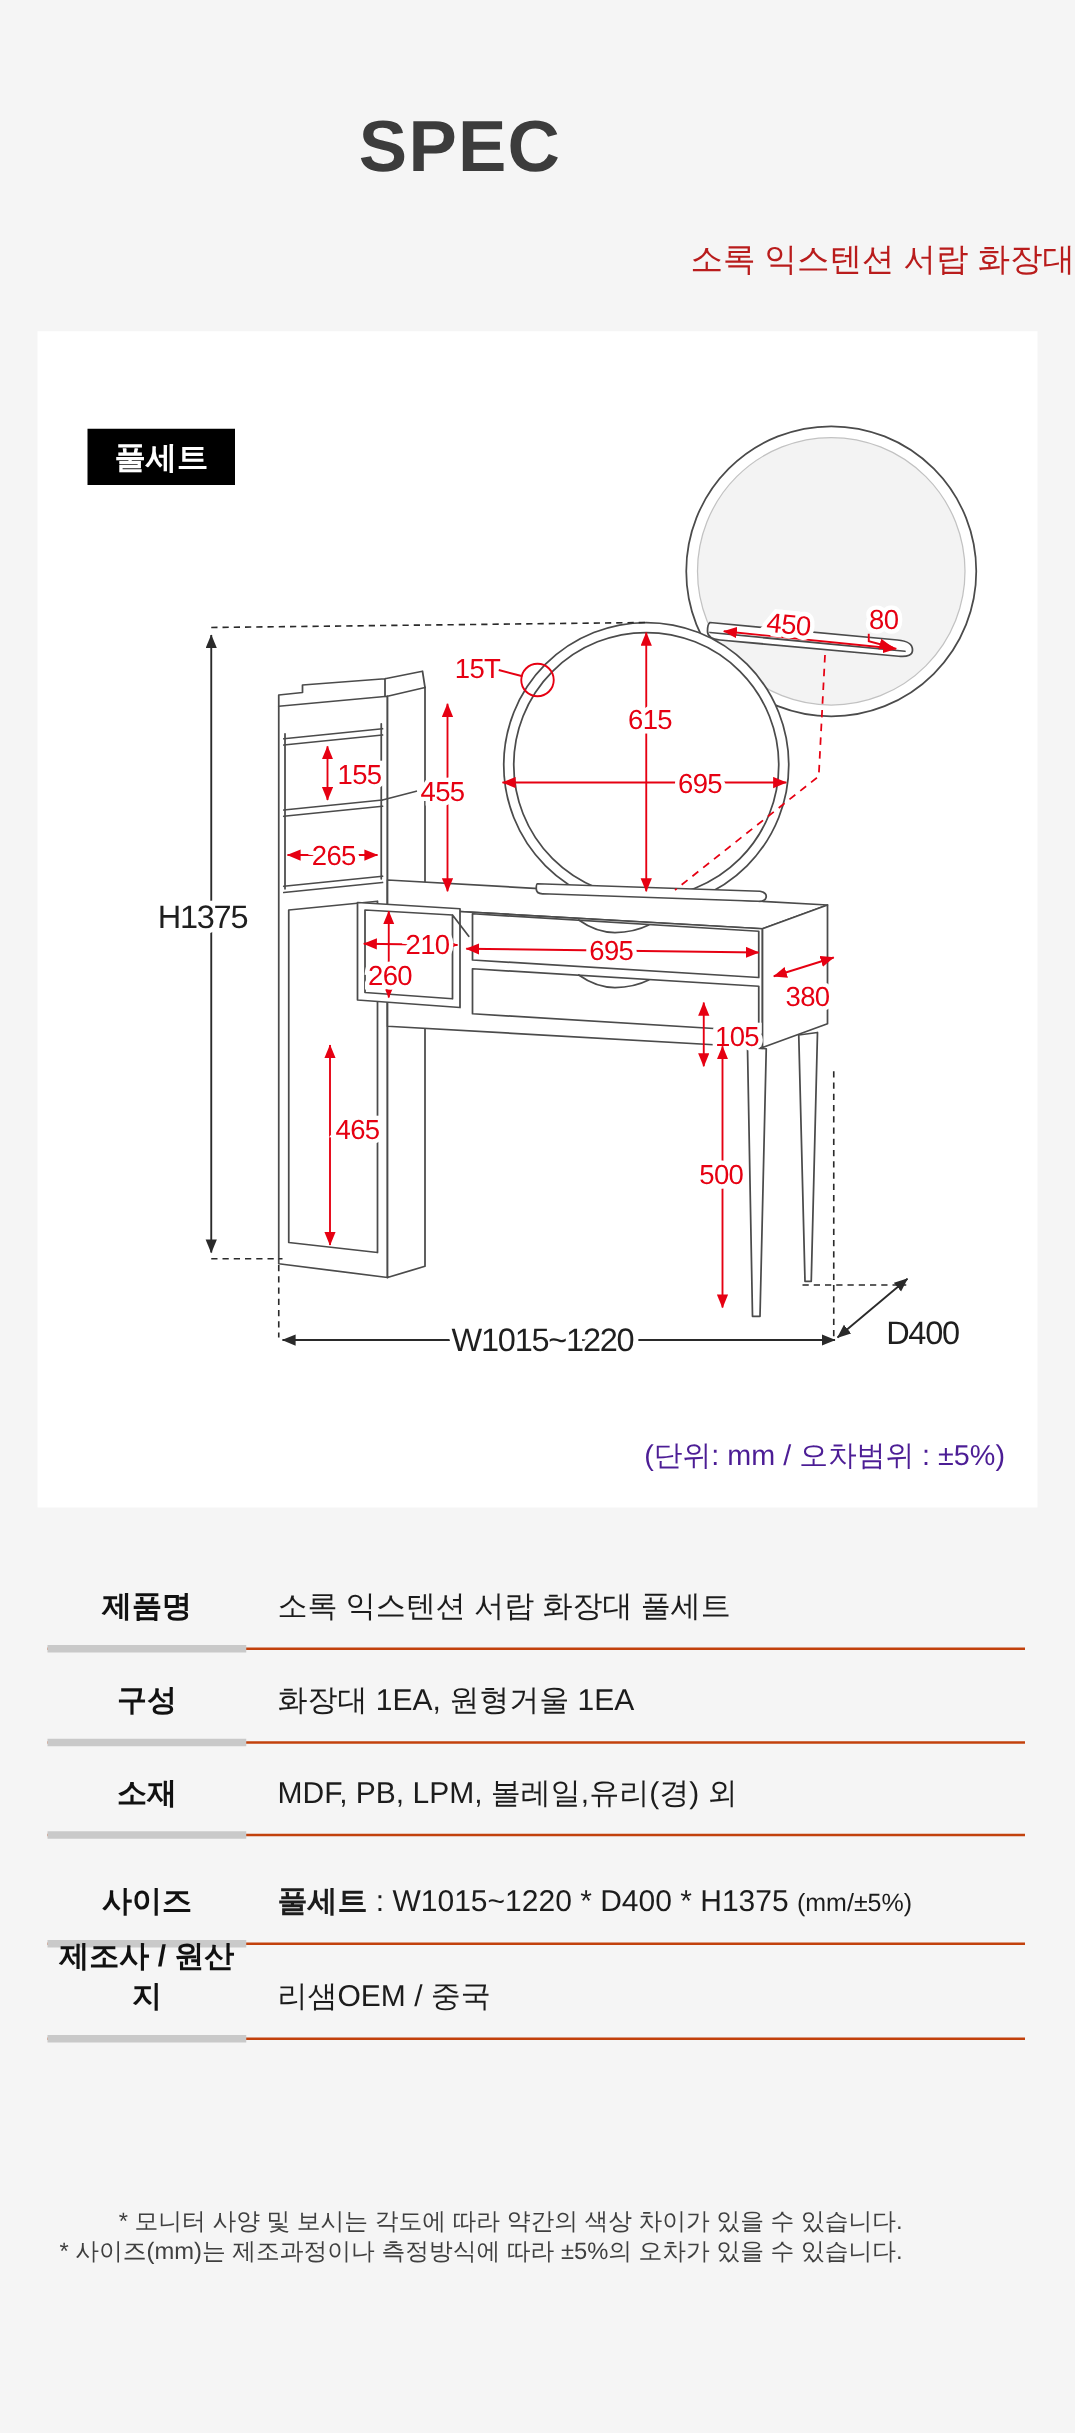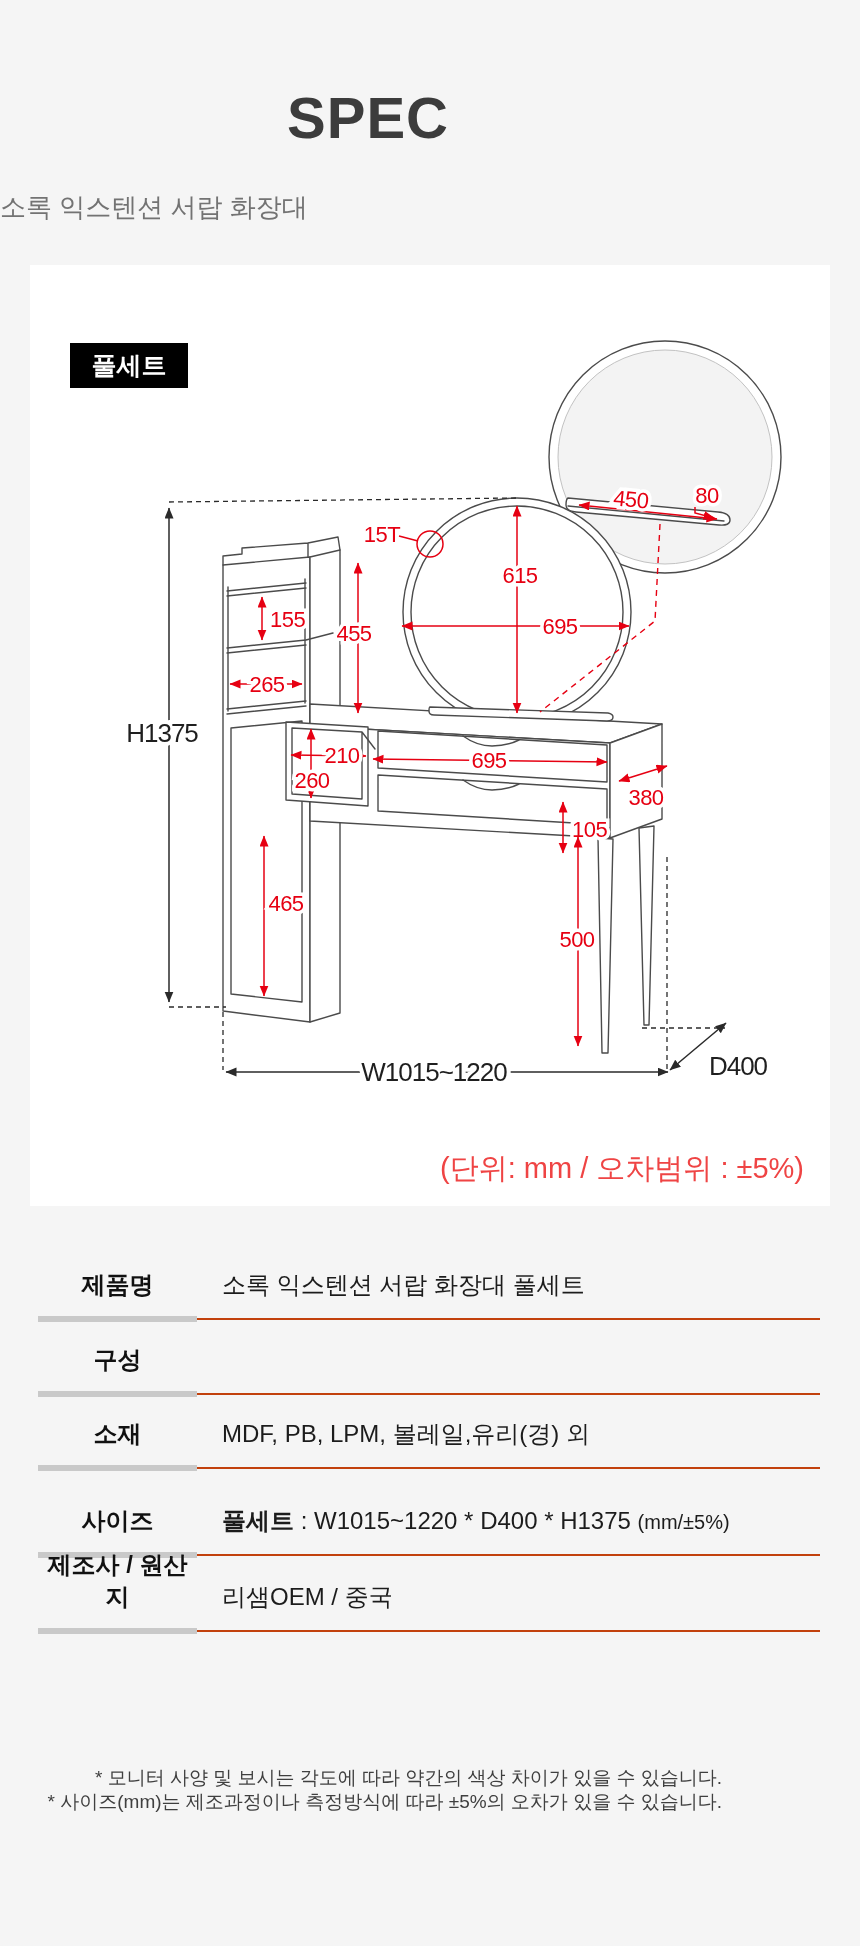--- a/index.html
+++ b/index.html
@@ -1,27 +1,27 @@
 <!DOCTYPE html>
 <html><head>
 <meta charset="utf-8">
 <style>
   html,body{margin:0;padding:0;}
   body{font-family:"Liberation Sans","DejaVu Sans",sans-serif;}
   .page{position:relative;width:860px;height:1946px;background:#f5f5f5;overflow:hidden;}
 
   .title{position:absolute;left:0;top:84px;width:736px;text-align:center;
          font-size:58px;font-weight:bold;color:#3c3c3c;letter-spacing:1px;}
-  .subtitle{position:absolute;left:0;top:190px;width:860px;text-align:left;
-         font-size:26px;color:#737373;}
+  .subtitle{position:absolute;left:0;top:190px;width:860px;text-align:right;
+         font-size:26px;color:#b91c1c;}
 
   .panel{position:absolute;left:30px;top:265px;width:800px;height:941px;background:#ffffff;}
   .badge{position:absolute;left:40px;top:78px;width:118px;height:45px;background:#000;
          color:#fff;font-size:25px;font-weight:bold;display:flex;align-items:center;justify-content:center;}
-  .unit-note{position:absolute;right:26px;top:884px;font-size:29px;color:#ef4444;}
+  .unit-note{position:absolute;right:26px;top:884px;font-size:23px;color:#4c1d95;}
 
   svg.diagram{position:absolute;left:0;top:0;}
   .ln{stroke:#4b4b4b;stroke-width:1.4;fill:none;stroke-linejoin:round;stroke-linecap:round;}
   .lnf{stroke:#4b4b4b;stroke-width:1.4;fill:#ffffff;stroke-linejoin:round;}
   .bdim{stroke:#2a2a2a;stroke-width:1.5;fill:none;}
   .bdash{stroke:#2a2a2a;stroke-width:1.3;fill:none;stroke-dasharray:5 4;}
   .rdim{stroke:#e60012;stroke-width:1.5;fill:none;}
   .rdash{stroke:#e60012;stroke-width:1.4;fill:none;stroke-dasharray:6 5;}
   text.rlab{fill:#e60012;font-size:22px;letter-spacing:-0.5px;stroke:#fff;stroke-width:7px;
             paint-order:stroke;font-family:"Liberation Sans","DejaVu Sans",sans-serif;}
@@ -169,20 +169,21 @@
   </div>
 
   <div class="spec">
     <div class="srow" style="height:75px">
       <div class="lbl">제품명</div>
       <div class="val">소록 익스텐션 서랍 화장대 풀세트</div>
       <div class="bar"></div>
     </div>
     <div class="srow" style="height:73px">
       <div class="lbl">구성</div>
+      <div class="val">화장대 1EA, 원형거울 1EA</div>
       <div class="bar"></div>
     </div>
     <div class="srow" style="height:72px">
       <div class="lbl">소재</div>
       <div class="val">MDF, PB, LPM, 볼레일,유리(경) 외</div>
       <div class="bar"></div>
     </div>
     <div class="srow" style="height:85px">
       <div class="lbl">사이즈</div>
       <div class="val"><span class="vbold">풀세트</span><span> : W1015~1220 * D400 * H1375 </span><span class="vsmall">(mm/±5%)</span></div>

